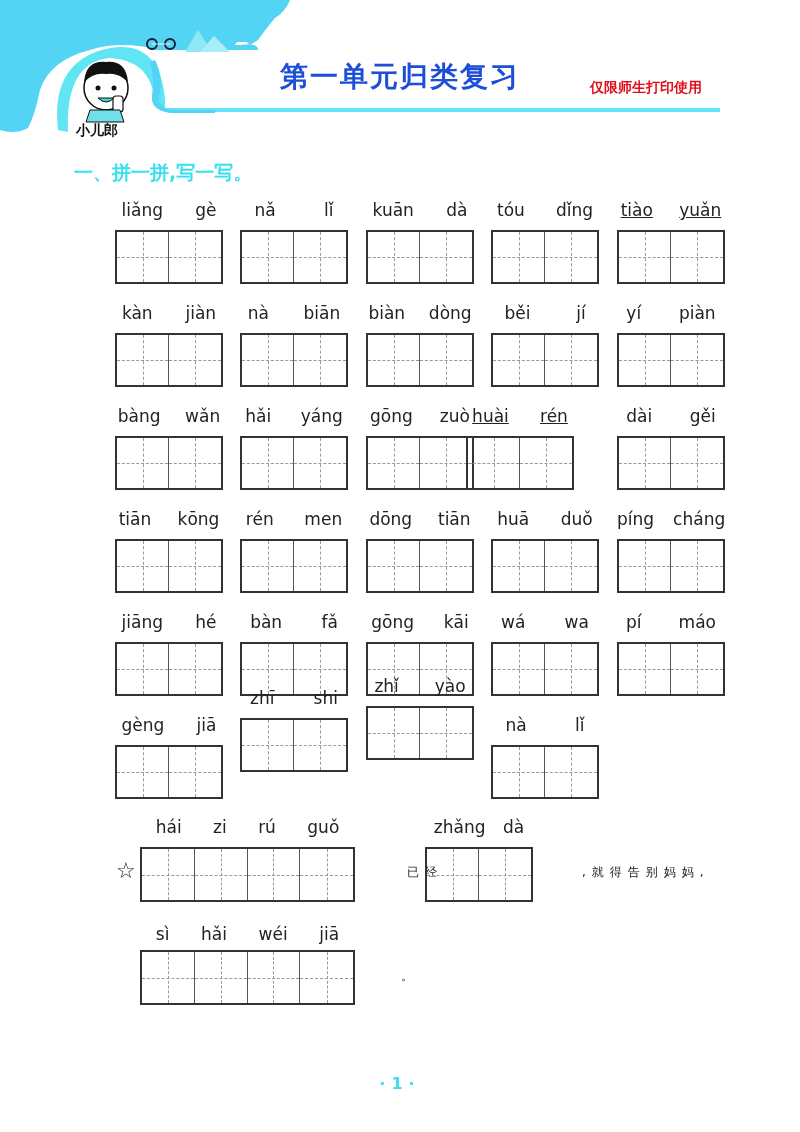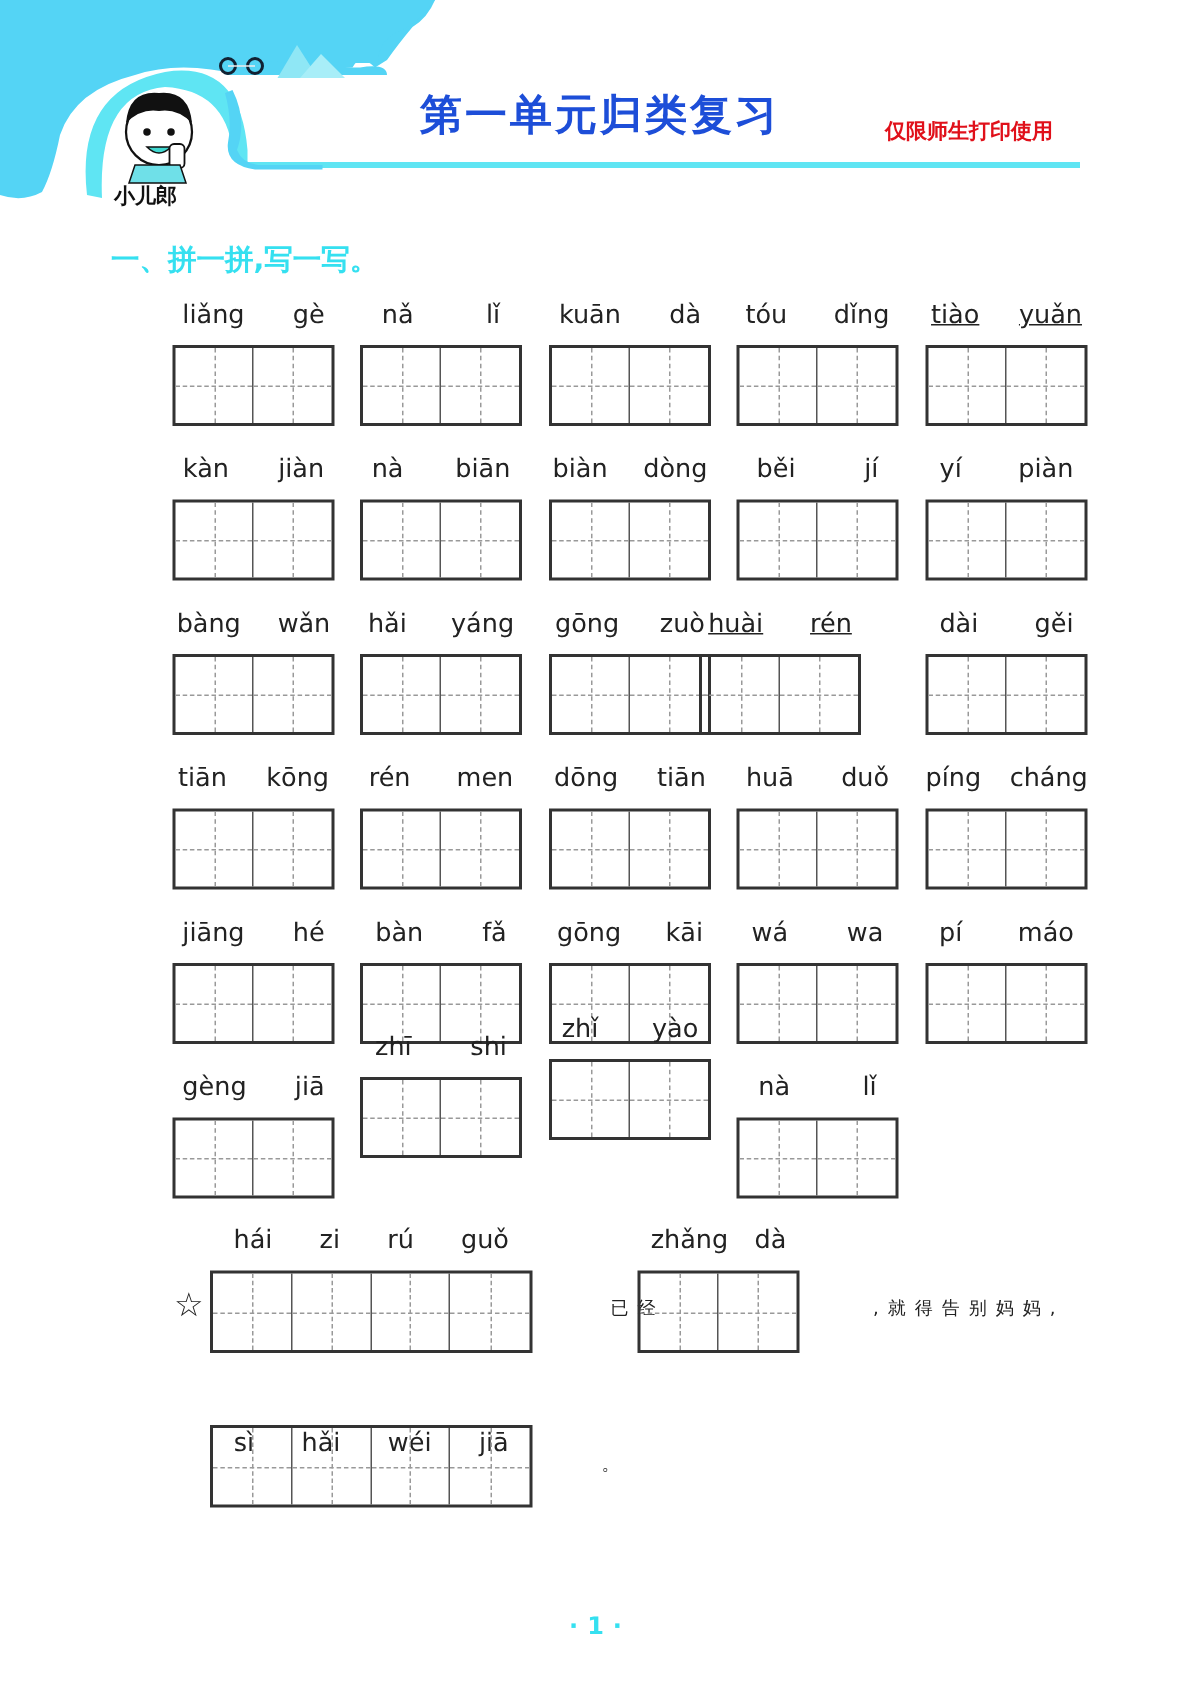--- a/index.html
+++ b/index.html
@@ -407,21 +407,21 @@
 <div class="sentence-pinyin" style="left:425px; top:817px; width:108px;">
   <span>zhǎng</span>
   <span>dà</span>
 </div>
 <div class="sgrid" style="left:425px; top:847px; width:108px;">
   <div class="cell"></div>
   <div class="cell"></div>
 </div>
 <div class="stext" style="left:543px; top:864px;">,就得告别妈妈,</div>
 
-<div class="sentence-pinyin" style="left:140px; top:952px; width:215px;">
+<div class="sentence-pinyin" style="left:140px; top:924px; width:215px;">
   <span>sì</span>
   <span>hǎi</span>
   <span>wéi</span>
   <span>jiā</span>
 </div>
 <div class="sgrid" style="left:140px; top:950px; width:215px;">
   <div class="cell"></div>
   <div class="cell"></div>
   <div class="cell"></div>
   <div class="cell"></div>

